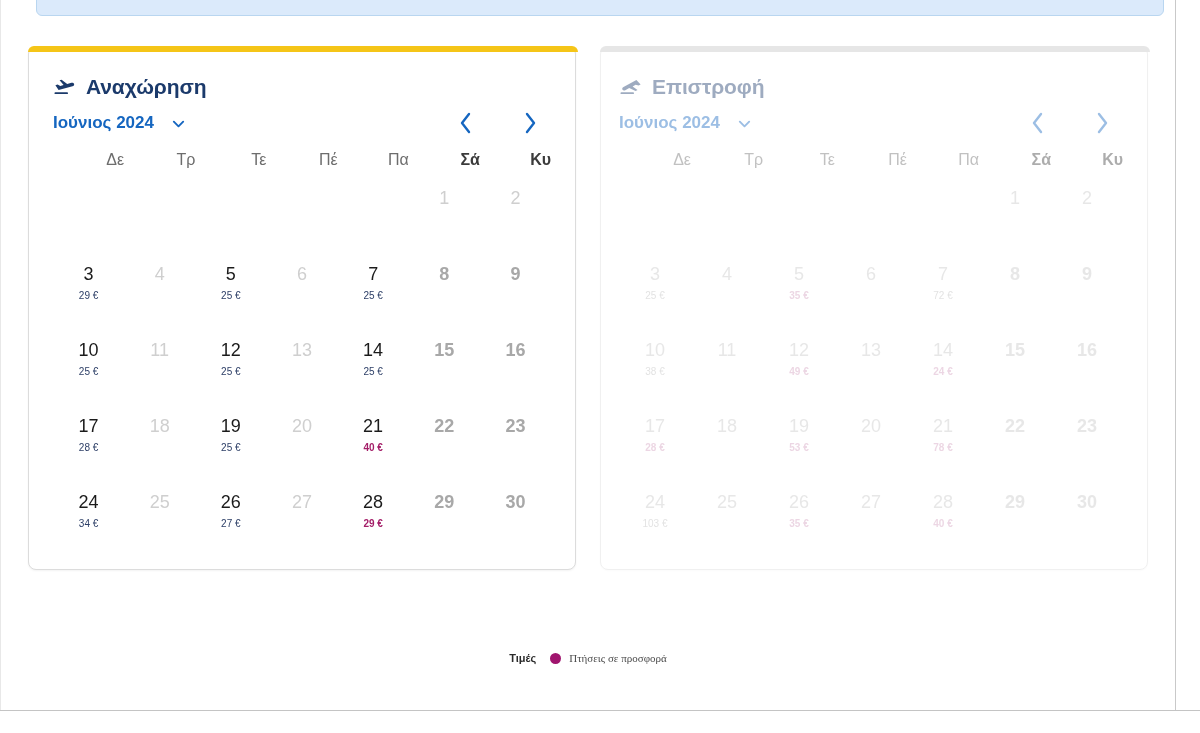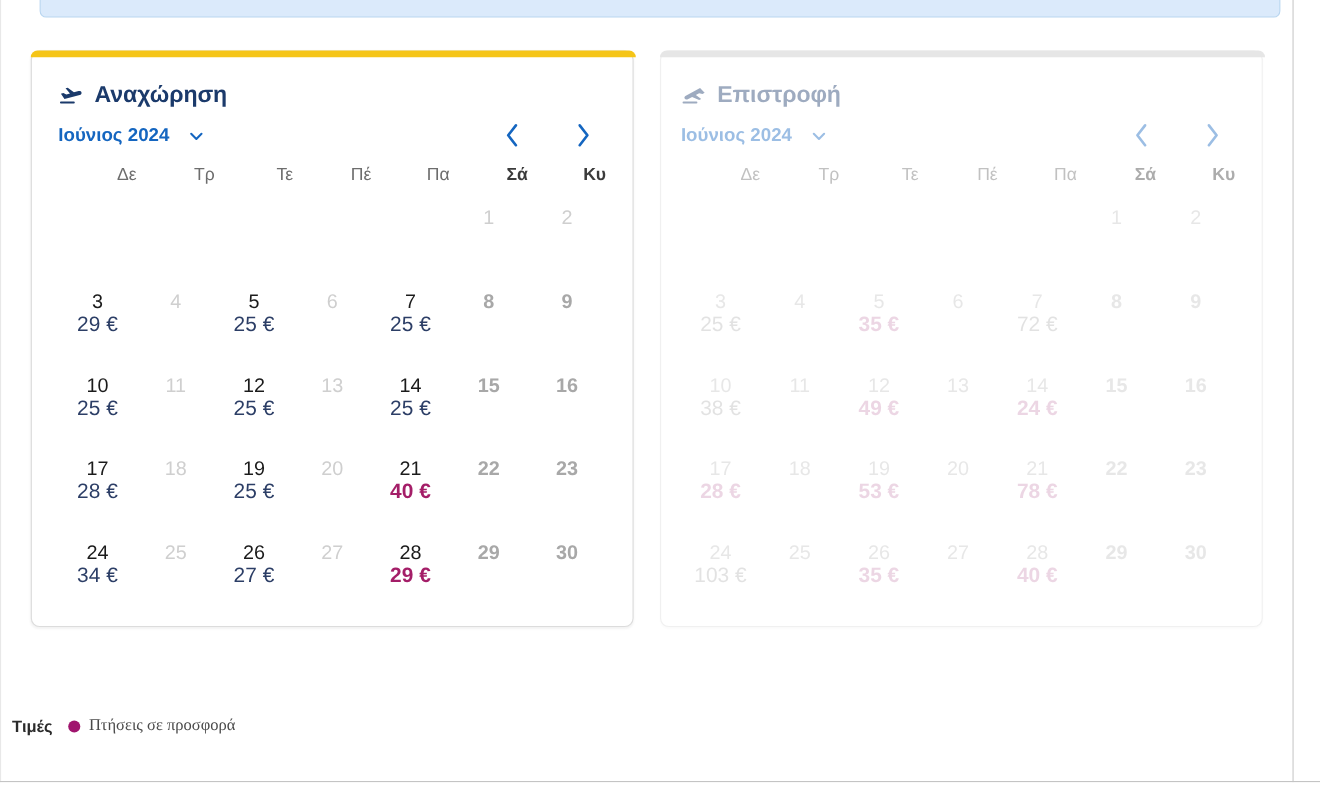--- a/index.html
+++ b/index.html
@@ -139,42 +139,42 @@
   .day-cell.selectable { cursor: pointer; }
   .day-num {
     font-size: 18px;
     line-height: 22px;
     color: #1b1b1b;
     font-weight: normal;
   }
   .day-cell.disabled .day-num { color: #cfcfcf; }
   .day-cell.weekend .day-num { color: #a8a8a8; font-weight: bold; }
   .day-price {
-    font-size: 19px;
+    font-size: 10px;
     line-height: 20px;
     color: #2c3e66;
     margin-top: 1px;
   }
   .day-price.sale { color: #a41e68; font-weight: bold; }
   .day-cell.muted .day-num  { color: #c8c8c8; }
   .day-cell.muted .day-price { color: #bcbcbc; }
   .day-cell.muted .day-price.sale { color: #d4a0bf; }
   .day-blank { height: 70px; }
 
   
   .legend {
     position: absolute;
     left: 0; top: 652px;
     width: 1176px;
     display: flex;
     align-items: center;
+    justify-content: center;
     gap: 14px;
-    font-size: 15px;
+    font-size: 11px;
     color: #3b3b3b;
-    margin-left: 11px;
   }
   .legend-title { font-weight: bold; color: #2b2b2b; }
   .legend-item { display: flex; align-items: center; gap: 8px; color: #4a4a4a; font-family: Liberation Serif, serif; }
   .legend-dot {
     width: 11px; height: 11px;
     border-radius: 50%;
     background: #a0156e;
     display: inline-block;
   }
 </style>

